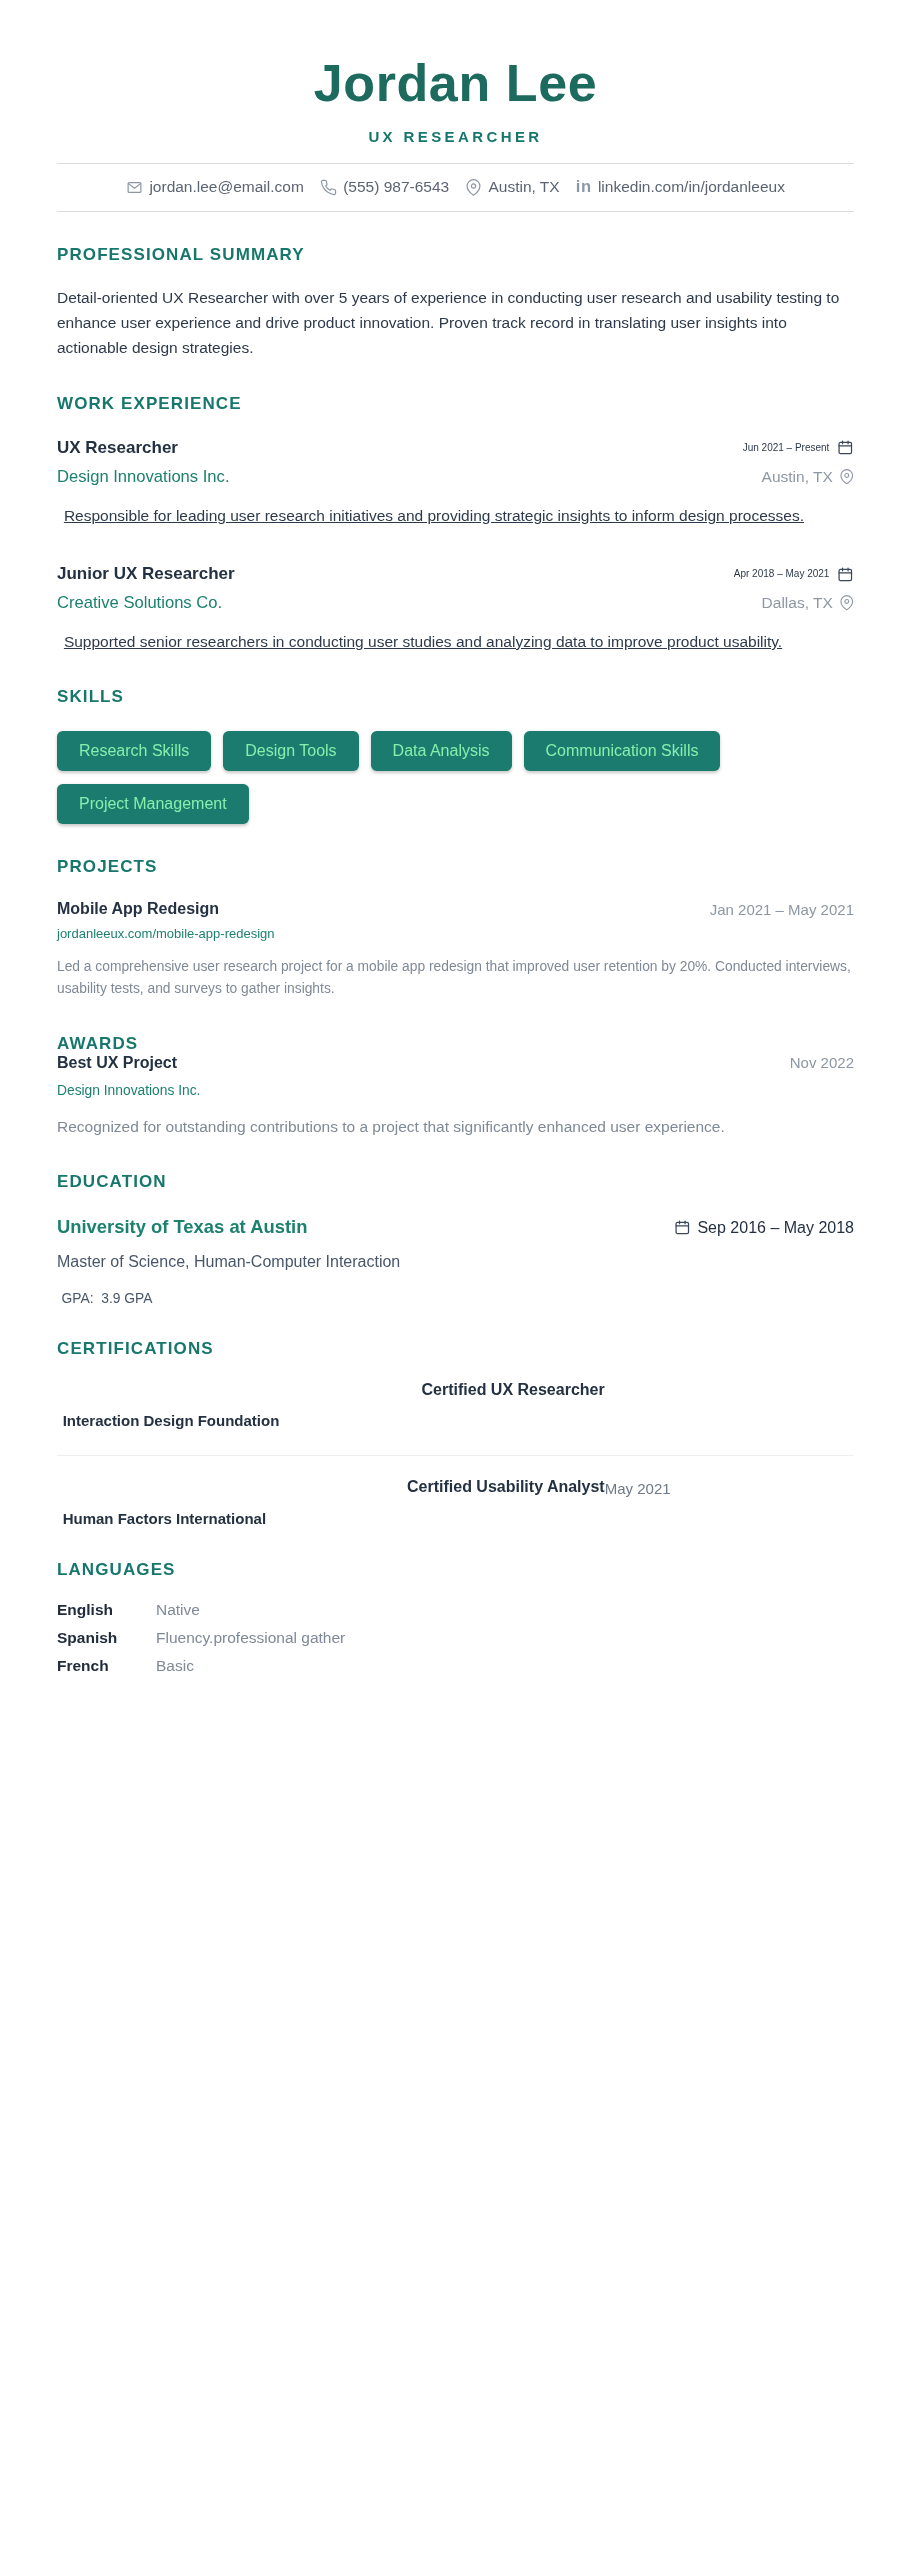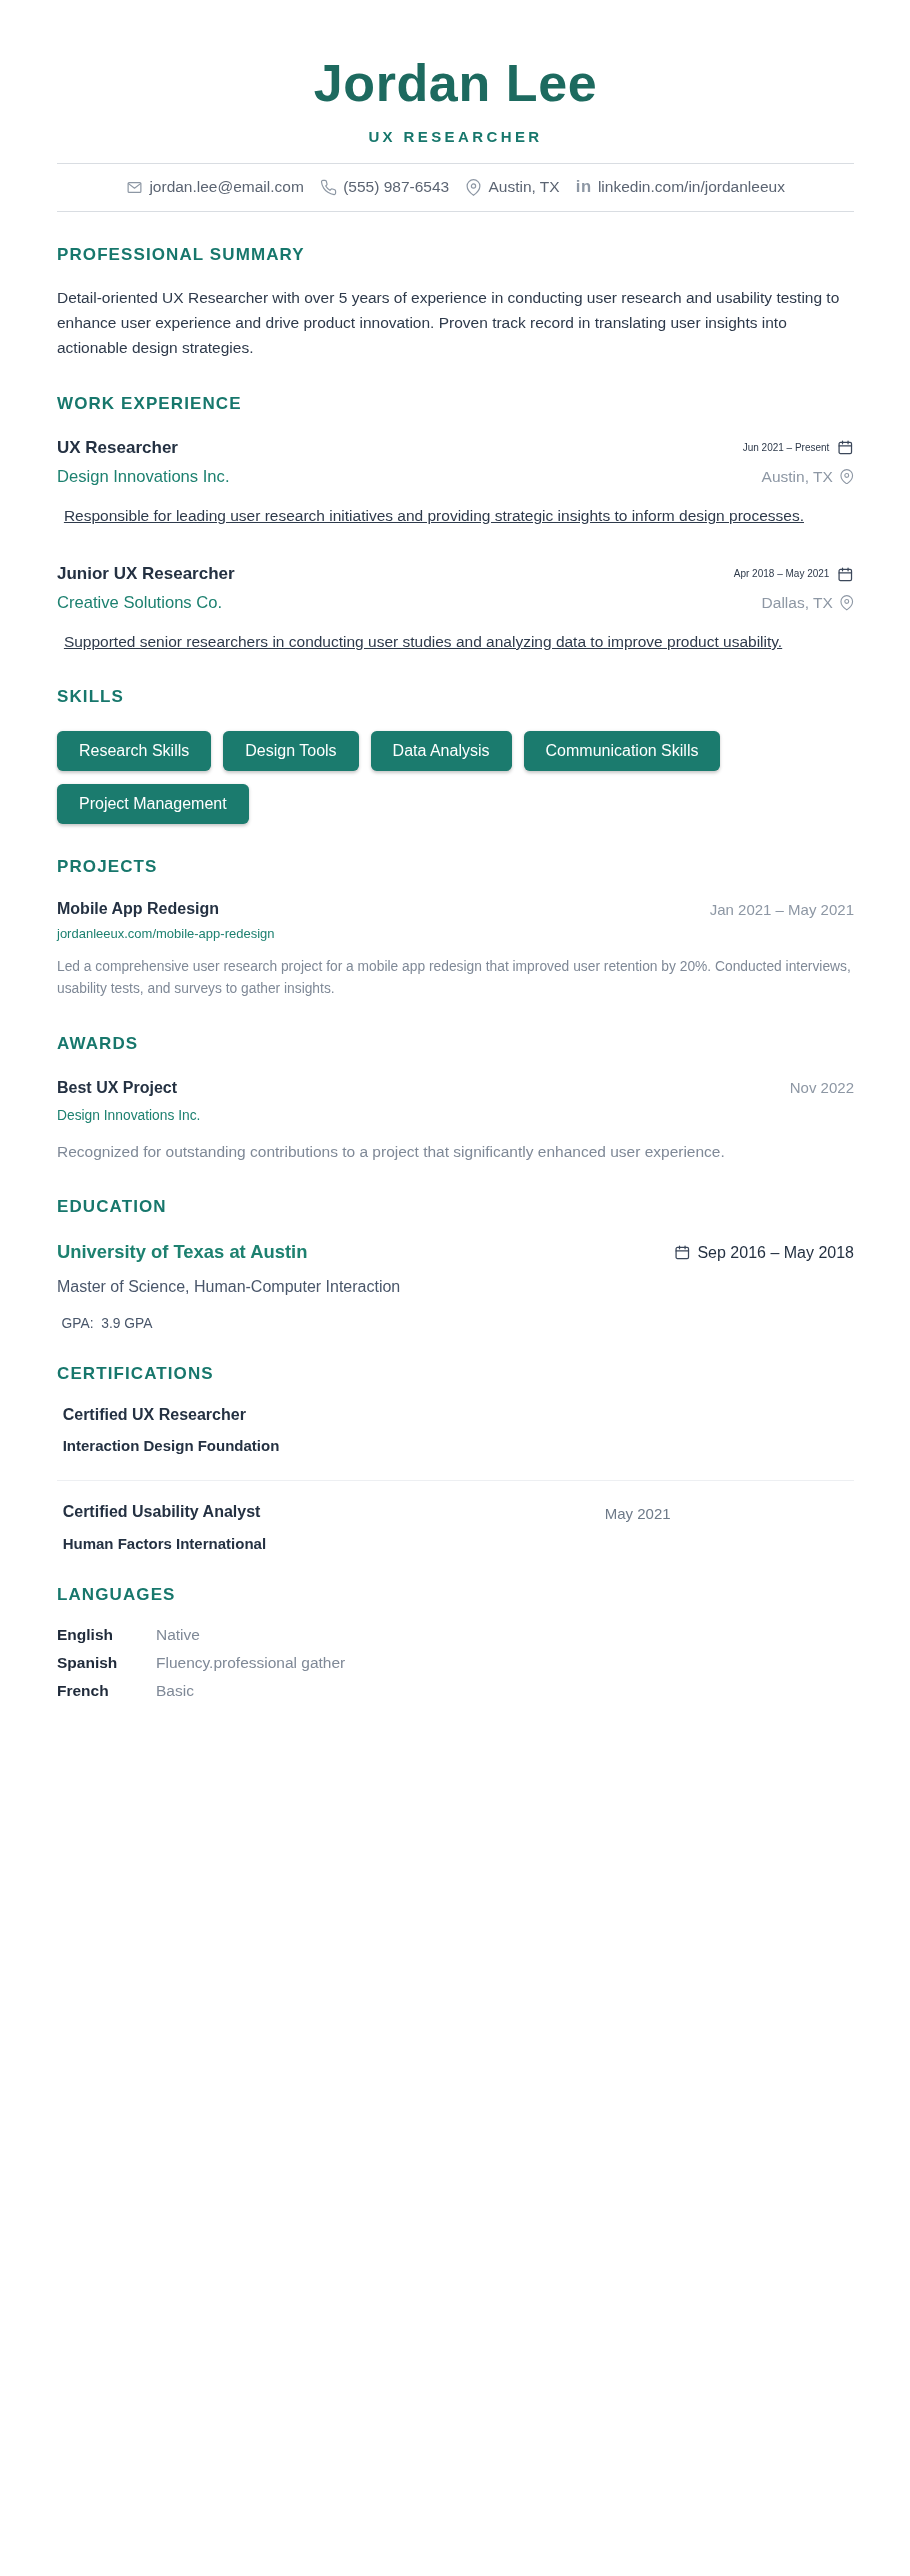--- a/index.html
+++ b/index.html
@@ -96,52 +96,52 @@
     font-size:15.5px;
     line-height:1.62;
     color:var(--text-dark);
     text-decoration:underline;
   }
 
   
   .badges{display:flex;flex-wrap:wrap;gap:12.6px 12px;margin-top:24px;}
   .badge{
     background:var(--badge-bg);
-    color:#ffffff;
+    color:#86efac;
     font-size:16px;
     padding:9.7px 22px;
     border-radius:5.7px;
     box-shadow:0 1.7px 3.4px rgba(0,0,0,0.22);
     line-height:1.3;
   }
 
   
   .proj-head{display:flex;justify-content:space-between;align-items:center;margin-top:23px;}
   .proj-name{font-size:16px;font-weight:700;color:var(--text-navy);}
   .proj-date{font-size:15px;color:var(--gray-soft);}
   .proj-link{margin-top:8px;font-size:13px;color:var(--teal-link);}
   .proj-desc{margin-top:15px;font-size:13.8px;line-height:1.62;color:var(--gray-desc);}
 
   
-  .award-head{display:flex;justify-content:space-between;align-items:center;margin-top:25px;}
+  .award-head{display:flex;justify-content:space-between;align-items:center;}
   .award-name{font-size:16px;font-weight:700;color:var(--text-navy);}
   .award-date{font-size:15px;color:var(--gray-soft);}
   .award-issuer{margin-top:11.5px;font-size:13.8px;color:var(--teal-link);}
   .award-desc{margin-top:16px;font-size:15.5px;line-height:1.62;color:var(--gray-desc);}
 
   
   .edu-head{display:flex;justify-content:space-between;align-items:flex-start;margin-top:24px;}
   .edu-school{font-size:18.4px;font-weight:600;color:var(--teal-link);}
   .edu-date{display:flex;align-items:center;gap:6.9px;font-size:16px;color:var(--text-navy);margin-top:2.3px;}
   .edu-degree{margin-top:11.5px;max-width:344px;font-size:16px;line-height:1.55;color:#49566a;}
   .edu-gpa{margin-top:16px;padding-left:4.6px;font-size:13.8px;color:#49566a;}
 
   
   .cert{display:grid;grid-template-columns:542px 1fr;margin-top:22px;padding-left:5.7px;}
-  .cert-name{font-size:16px;font-weight:700;color:var(--text-navy);}
+  .cert-name{font-size:16px;font-weight:700;color:var(--text-navy);text-align:right;}
   .cert-issuer{margin-top:13.8px;font-size:15px;font-weight:600;color:var(--text-navy);}
   .cert-date{font-size:15px;color:var(--gray-mid);padding-top:1.1px;}
   .cert-rule{border:none;border-top:1.1px solid var(--divider-light);margin:26px 0 3.4px;}
 
   
   .langs{margin-top:20.6px;}
   .lang-row{display:flex;align-items:baseline;margin-top:10.3px;font-size:15.5px;}
   .lang-name{width:99px;font-weight:600;color:#1f2a3a;flex:none;}
   .lang-level{color:var(--gray-desc);}
 </style>

